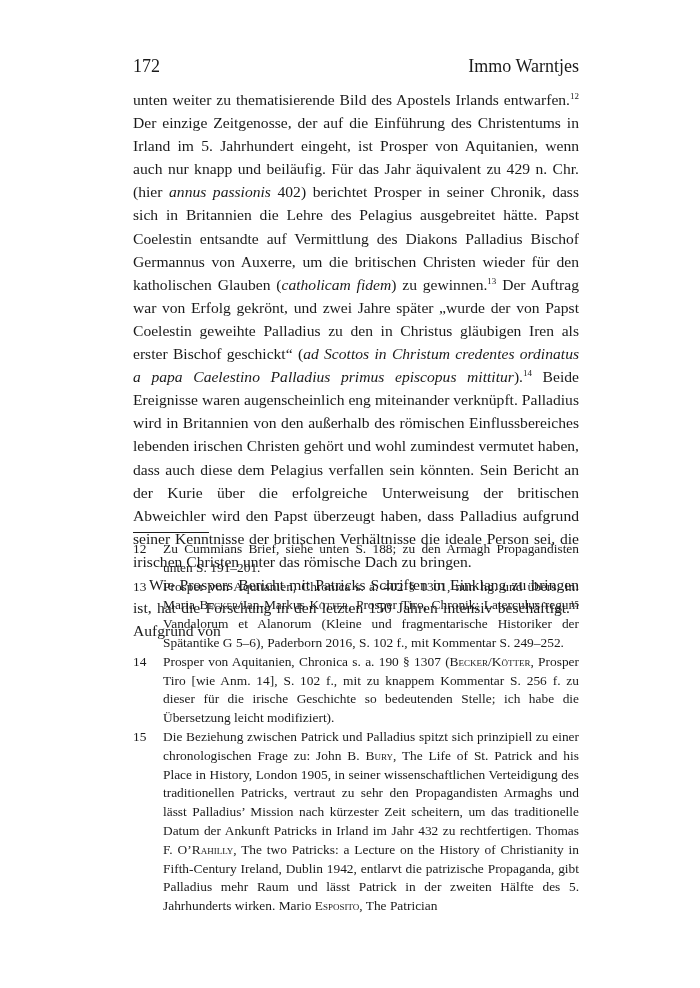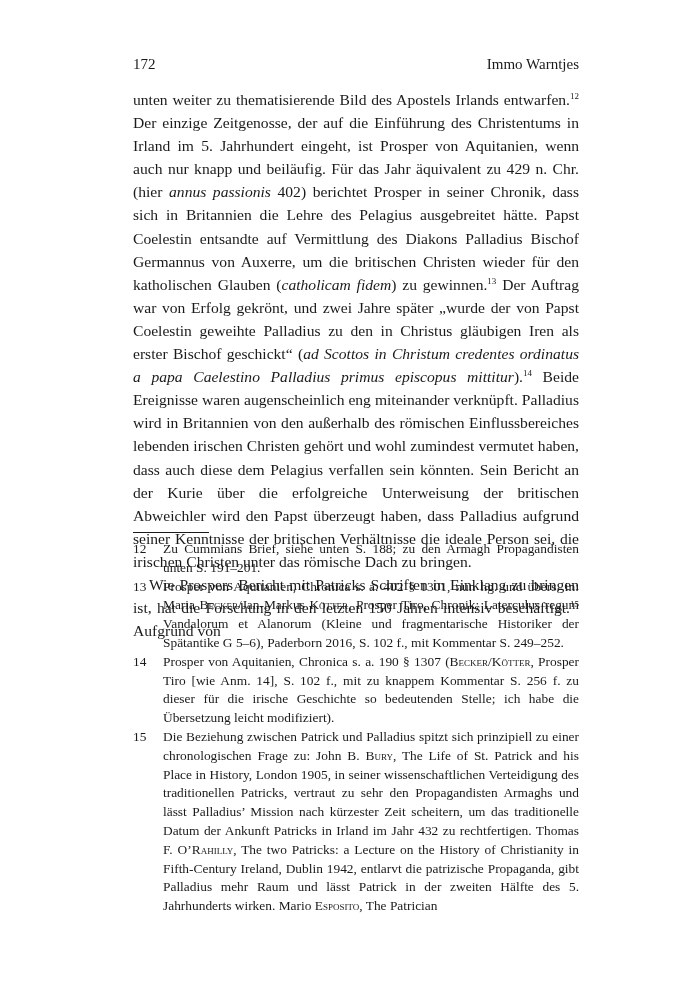--- a/index.html
+++ b/index.html
@@ -1,19 +1,19 @@
 <!DOCTYPE html>
 <html><head>
 <meta charset="utf-8">
 <style>
   html, body { margin:0; padding:0; background:#ffffff; }
   body { width:700px; height:988px; position:relative; overflow:hidden;
          font-family:"Liberation Serif", "DejaVu Serif", serif; color:#1a1a1a; }
   .page { position:absolute; left:133px; top:0; width:446px; }
-  .header { position:absolute; top:56px; left:0; width:446px; height:20px; font-size:15px; }
+  .header { position:absolute; top:56px; left:0; width:446px; height:20px; font-size:18px; }
   .header .pno { position:absolute; left:0; top:0; }
   .header .author { position:absolute; left:0; width:446px; text-align:right; top:0; }
   .body { position:absolute; top:88px; left:0; width:446px; font-size:15.6px; line-height:23.1px;
           text-align:justify; }
   .body p { margin:0; }
   .body p.indent { text-indent:16px; }
   sup { font-size:9px; line-height:0; vertical-align:6px; }
   .sc { font-variant:small-caps; }
   .rule { position:absolute; top:532px; left:0; width:76px; height:0; border-top:1px solid #1a1a1a; }
   .notes { position:absolute; top:540px; left:0; width:446px; font-size:13.4px; line-height:18.8px;

